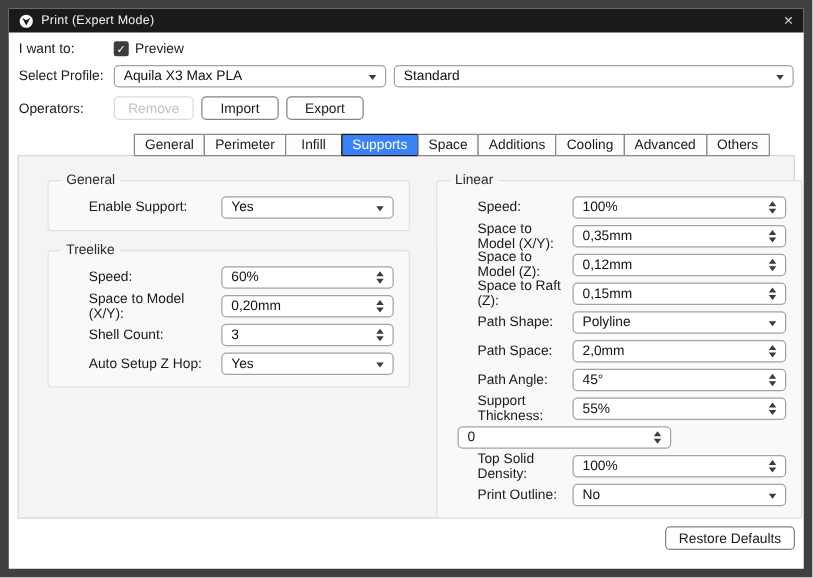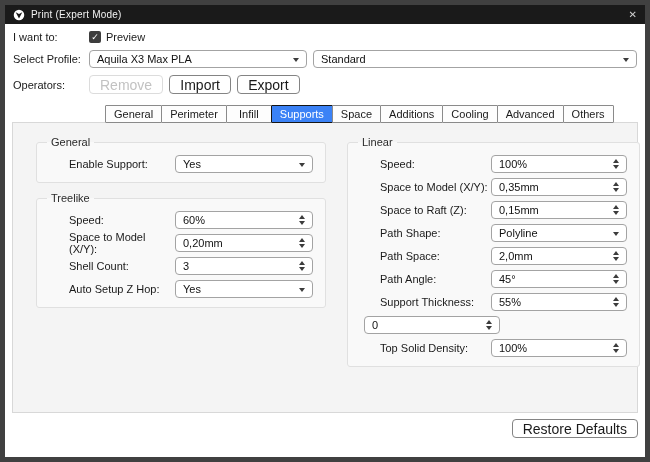--- a/index.html
+++ b/index.html
@@ -3,21 +3,21 @@
 <meta charset="utf-8">
 <style>
   * { box-sizing: border-box; margin: 0; padding: 0; }
   html,body { background:#e8e8e8; }
   body { font-family: "Liberation Sans", sans-serif; }
 
   .dialog {
     position: relative;
     width: 650px; height: 462px;
     background: #ffffff;
-    border: 5px solid #404040;
+    border: 7px solid #404040;
     overflow: hidden;
   }
 
   
   .titlebar {
     height: 19px; background: #1a1a1a; color: #f2f2f2;
     display: flex; align-items: center; padding: 0 8px;
     font-size: 10px;
   }
   .titlebar .app-icon { width: 12px; height: 12px; margin-right: 6px; display:inline-flex; }
@@ -43,21 +43,21 @@
     display: flex; flex-direction: column; justify-content: center; gap: 2px; }
   .arrows .up { width: 0; height: 0; border-left: 3px solid transparent; border-right: 3px solid transparent;
     border-bottom: 4px solid #3c3c3c; }
   .arrows .dn { width: 0; height: 0; border-left: 3px solid transparent; border-right: 3px solid transparent;
     border-top: 4px solid #3c3c3c; }
 
   .combo1 { width: 218px; margin-right: 6px; }
   .combo2 { flex: 1; }
 
   .btn { height: 19px; background: #fff; border: 1px solid #848484; border-radius: 4px;
-    font-size: 14px; color: #1a1a1a; padding: 0 10px; display: inline-flex;
+    font-size: 11px; color: #1a1a1a; padding: 0 10px; display: inline-flex;
     align-items: center; justify-content: center; font-family: inherit; }
   .btn.disabled { border-color: #dcdcdc; color: #c2c2c2; }
   .opbtns { display: flex; gap: 6px; }
   .opbtns .btn { min-width: 62px; }
   .opbtns .btn.remove { min-width: 64px; }
 
   
   .tabbar { display: flex; margin: 2px 0 0 100px; position: relative; z-index: 2; }
   .tab { height: 18px; padding: 0 8px; min-width: 46px; background: #fdfdfd;
     border: 1px solid #8a8a8a; border-radius: 1px; margin-right: -1px;
@@ -73,21 +73,21 @@
   .col-right { width: 293px; flex: none; }
 
   fieldset { border: 1px solid #e0e0e0; border-radius: 3px; background: #f9f9f9;
     padding: 4px 12px 7px 16px; margin-bottom: 9px; }
   legend { font-size: 11px; color: #2a2a2a; padding: 0 4px; margin-left: -6px; }
 
   .srow { display: flex; align-items: center; height: 23px; }
   .srow .lbl { flex: 1; font-size: 11px; color: #1a1a1a; padding-left: 16px; }
   .srow .ctl { height: 18px; }
   .col-left .srow .ctl { width: 138px; flex: none; }
-  .col-right .srow .ctl { width: 136px; flex: none; }
+  .col-right .srow .ctl { width: 171px; flex: none; }
 
   
   .footer { padding: 6px 7px 0 18px; }
   .frow { display: flex; justify-content: flex-end; gap: 5px; margin-bottom: 6px; }
   .frow .btn.ok { min-width: 59px; }
   .frow .btn.cancel { min-width: 61px; }
   .frow .btn.save { min-width: 97px; }
 </style>
 </head>
 <body>
@@ -222,20 +222,30 @@
             <span class="lbl">Space to Model (X/Y):</span>
             <div class="ctl">
               <span class="val">0,35mm</span>
               <span class="arrows">
                   <i class="up"></i>
                   <i class="dn"></i>
                 </span>
             </div>
           </div>
           <div class="srow">
+            <span class="lbl">Space to Model (Z):</span>
+            <div class="ctl">
+              <span class="val">0,12mm</span>
+              <span class="arrows">
+                  <i class="up"></i>
+                  <i class="dn"></i>
+                </span>
+            </div>
+          </div>
+          <div class="srow">
             <span class="lbl">Space to Raft (Z):</span>
             <div class="ctl">
               <span class="val">0,15mm</span>
               <span class="arrows">
                   <i class="up"></i>
                   <i class="dn"></i>
                 </span>
             </div>
           </div>
           <div class="srow">
@@ -285,20 +295,27 @@
             </div>
           </div>
           <div class="srow">
             <span class="lbl">Top Solid Density:</span>
             <div class="ctl">
               <span class="val">100%</span>
               <span class="arrows">
                   <i class="up"></i>
                   <i class="dn"></i>
                 </span>
+            </div>
+          </div>
+          <div class="srow">
+            <span class="lbl">Print Outline:</span>
+            <div class="ctl">
+              <span class="val">No</span>
+              <i class="caret"></i>
             </div>
           </div>
         </fieldset>
       </div>
 
     </div>
   </div>
 
   <div class="footer">
     <div class="frow">

